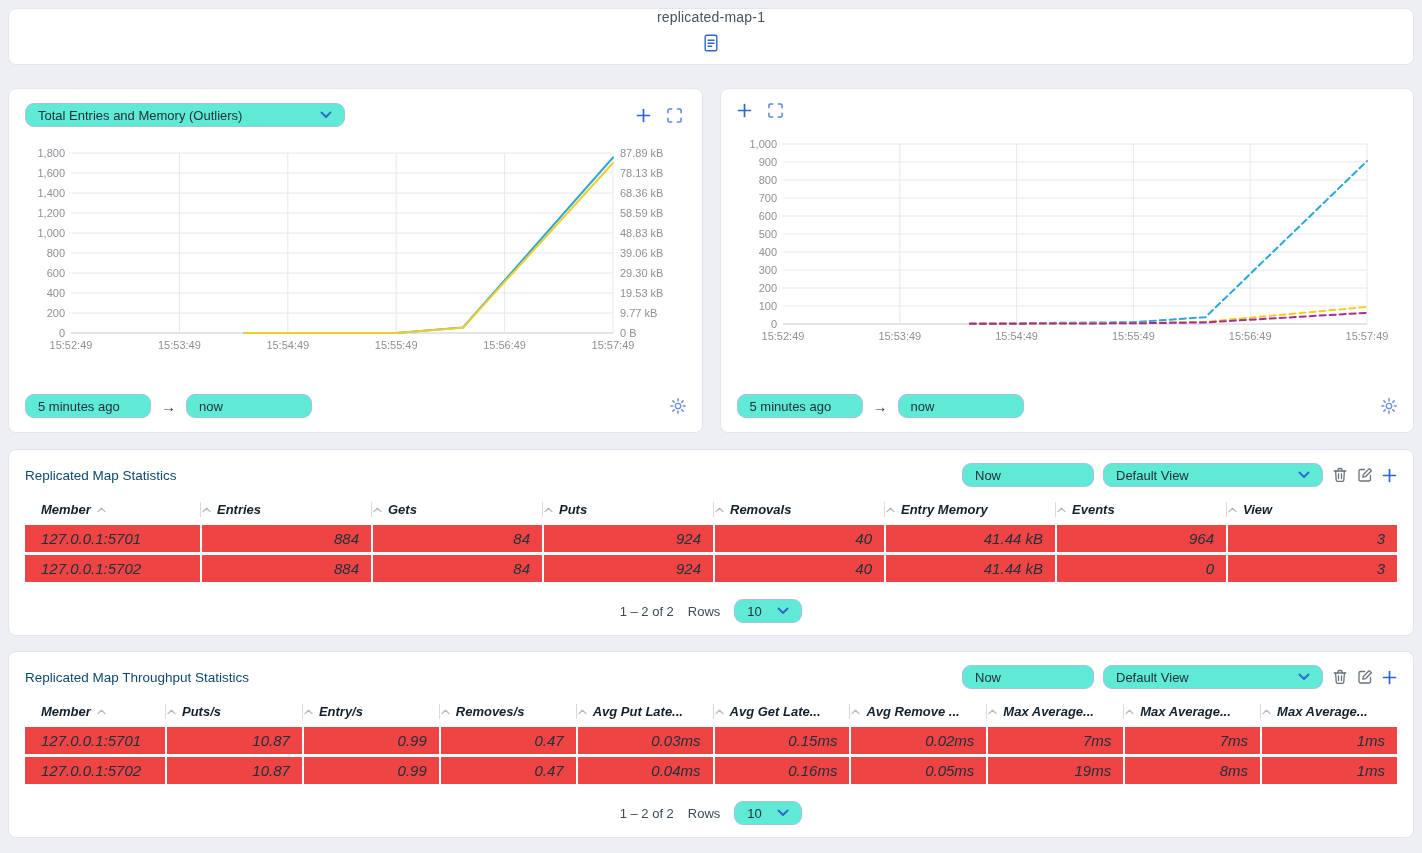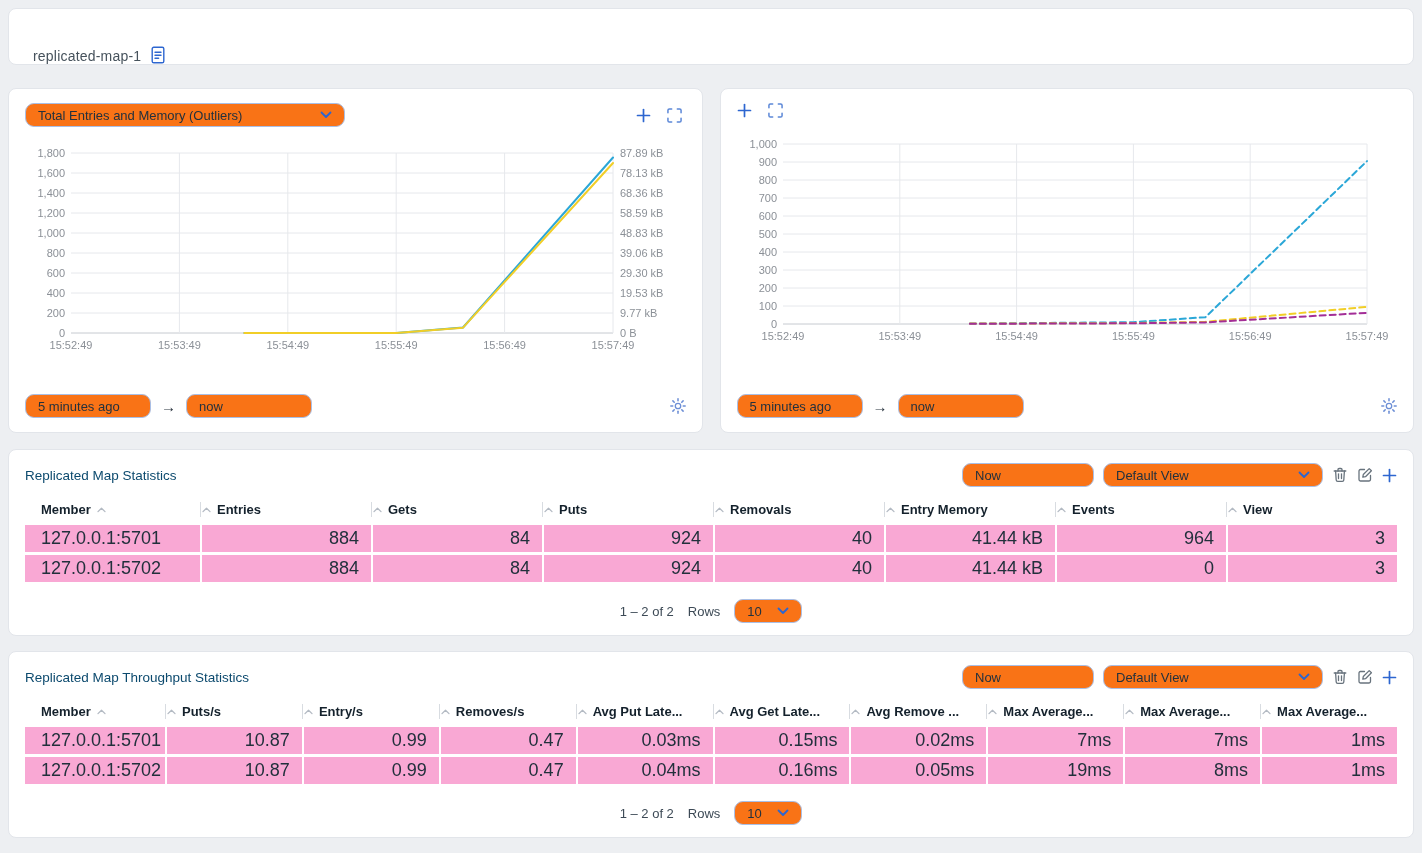--- a/index.html
+++ b/index.html
@@ -13,36 +13,37 @@
   }
   svg { display:block; }
   .card {
     background:#ffffff;
     border:1px solid #e2e5ea;
     border-radius:8px;
   }
   
   .header-card {
     height:57px;
-    display:flex; align-items:flex-end; gap:9px;
+    display:flex; align-items:center; gap:9px;
     padding:0 24px;
     margin-bottom:23px;
+    flex-direction:column;
   }
   .header-title { font-size:14px; color:#46525c; letter-spacing:.2px; }
   
   .charts-row { display:flex; gap:17px; margin-bottom:16px; }
   .chart-card {
     flex:1 1 0;
     height:345px;
     padding:14px 16px;
     display:flex; flex-direction:column;
   }
   .chart-head { display:flex; align-items:center; justify-content:space-between; }
   .pill {
-    background:#f97316;
+    background:#5eead4;
     border:1px solid #a9bfe6;
     border-radius:9px;
     height:24px;
     display:flex; align-items:center;
     font-size:13px; color:#23313d;
     padding:0 12px;
   }
   .metric-select { width:320px; justify-content:space-between; cursor:pointer; }
   .chart-actions { display:flex; align-items:center; gap:16px; padding-right:4px; }
   .chart-svg { margin-top:18px; }
@@ -56,40 +57,40 @@
     height:187px;
     padding:12px 16px;
     margin-bottom:15px;
     display:flex; flex-direction:column;
   }
   .table-head { display:flex; align-items:center; height:26px; }
   .table-title { font-size:13.5px; color:#0c4a6e; }
   .table-controls { margin-left:auto; display:flex; align-items:center; gap:9px; }
   .now-pill { width:132px; }
   .view-select { width:220px; justify-content:space-between; cursor:pointer; }
-  .tbl { margin-top:9px; }
+  .tbl { margin-top:9px;font-style:italic; }
   .trow { display:grid; column-gap:2px; }
   #tbl0 .trow { grid-template-columns:175px repeat(7,1fr); }
   #tbl1 .trow { grid-template-columns:140px repeat(9,1fr); }
   .thead { margin-bottom:3px; }
   .th {
     height:25px; display:flex; align-items:center;
     font-size:13px; font-weight:bold; color:#14212c;
     position:relative; background:#fff;
   }
   .th.left  { justify-content:flex-start; padding-left:16px; gap:6px; }
   .th.right { padding-right:12px; gap:6px; }
   .th:not(:last-child)::after {
     content:''; position:absolute; right:-1px; top:5px; bottom:5px;
     width:1px; background:#d8dce1;
   }
   .tr { margin-bottom:3px; }
   .td {
     height:27px; display:flex; align-items:center;
-    background:#f9a8d4; font-size:18px; color:#22303c;
+    background:#ef4444; font-size:15px; color:#22303c;
   }
   .td.left  { justify-content:flex-start; padding-left:16px; }
   .td.right { justify-content:flex-end; padding-right:12px; }
   .pagination {
     margin-top:auto;
     display:flex; align-items:center; justify-content:center; gap:14px;
     font-size:13px; color:#3d4a56;
   }
   .rows-select { width:68px; justify-content:space-between; cursor:pointer; }
 </style>

